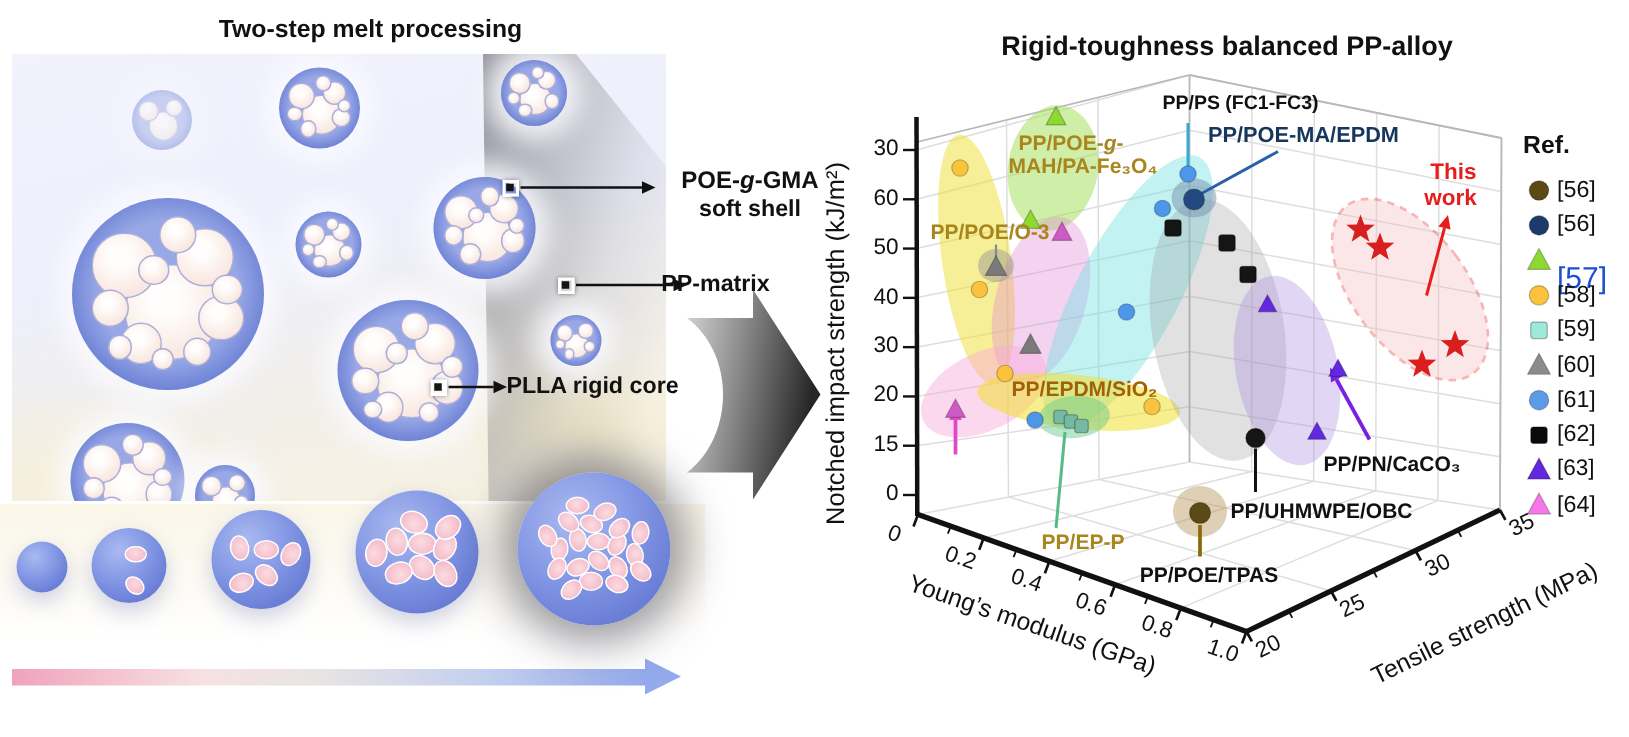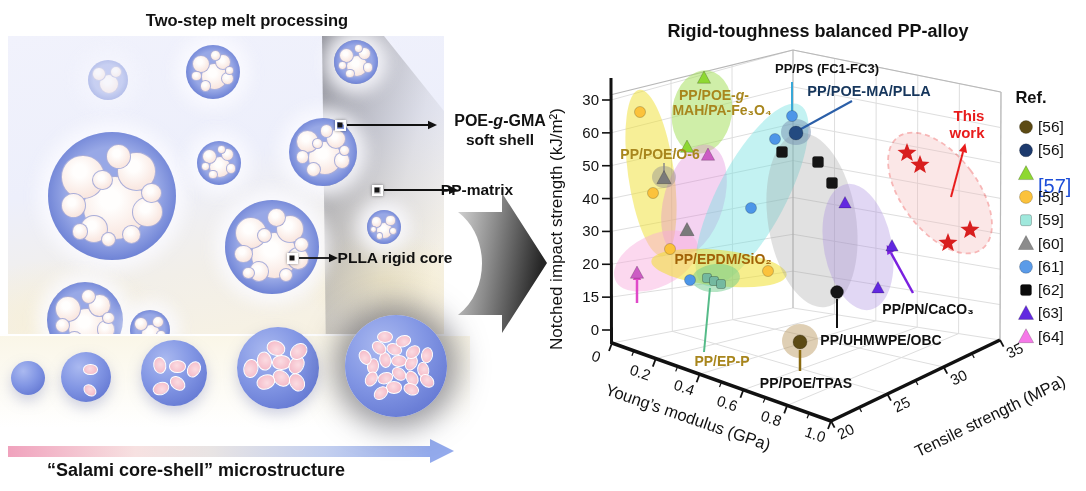--- a/index.html
+++ b/index.html
@@ -292,21 +292,20 @@
         <path d="M437 125 L428 129.2 L428 120.8 Z" fill="#111"></path>
         <line x1="384" y1="190" x2="449" y2="190" stroke="#111" stroke-width="1.8"></line>
         <path d="M458 190 L449 194.2 L449 185.8 Z" fill="#111"></path>
         <line x1="299" y1="258" x2="329" y2="258" stroke="#111" stroke-width="1.8"></line>
         <path d="M338 258 L329 262.2 L329 253.8 Z" fill="#111"></path>
       </g>
     <path d="M 458 212 C 490 236 490 290 458 315 L 502 315 L 502 333 L 547 263 L 502 193 L 502 212 Z" fill="url(#agrad)"></path>
   </svg>
 
   <div class="lbl" id="left-title" style="left:247px;top:20px;font-size:16.5px;font-weight:600;color:#111;">Two-step melt processing</div>
-  <div class="lbl" id="caption" style="left:196px;top:470px;font-size:18px;font-weight:600;color:#111;">“Salami core-shell” microstructure</div>
   <div class="lbl" id="right-title" style="left:818px;top:31px;font-size:18px;font-weight:600;color:#111;">Rigid-toughness balanced PP-alloy</div>
   <div class="lbl" id="ylab" style="left:557px;top:229px;font-size:17px;color:#111;transform:translate(-50%,-50%) rotate(-90deg);">Notched impact strength (kJ/m²)</div>
   <div class="lbl" id="xlab" style="left:688px;top:417px;font-size:16.5px;color:#111;transform:translate(-50%,-50%) rotate(19deg);">Young’s modulus (GPa)</div>
   <div class="lbl" id="zlab" style="left:990px;top:416px;font-size:16.5px;color:#111;transform:translate(-50%,-50%) rotate(-26deg);">Tensile strength (MPa)</div>
   <div class="lbl" id="legend-title" style="left:1031px;top:97px;font-size:16.5px;font-weight:600;color:#111;">Ref.</div>
 <div class="lbl right-anchor" style="left: 599px; top: 330px; font-size: 15px; color: rgb(17, 17, 17);">0</div>
     <div class="lbl right-anchor" style="left: 599px; top: 297.143px; font-size: 15px; color: rgb(17, 17, 17);">15</div>
     <div class="lbl right-anchor" style="left: 599px; top: 264.286px; font-size: 15px; color: rgb(17, 17, 17);">20</div>
     <div class="lbl right-anchor" style="left: 599px; top: 231.429px; font-size: 15px; color: rgb(17, 17, 17);">30</div>
     <div class="lbl right-anchor" style="left: 599px; top: 198.571px; font-size: 15px; color: rgb(17, 17, 17);">40</div>
@@ -317,24 +316,24 @@
     <div class="lbl" style="left: 639.8px; top: 372.6px; font-size: 15px; color: rgb(17, 17, 17); transform: translate(-50%, -50%) rotate(19deg);">0.2</div>
     <div class="lbl" style="left: 683.6px; top: 388.2px; font-size: 15px; color: rgb(17, 17, 17); transform: translate(-50%, -50%) rotate(19deg);">0.4</div>
     <div class="lbl" style="left: 727.4px; top: 403.8px; font-size: 15px; color: rgb(17, 17, 17); transform: translate(-50%, -50%) rotate(19deg);">0.6</div>
     <div class="lbl" style="left: 771.2px; top: 419.4px; font-size: 15px; color: rgb(17, 17, 17); transform: translate(-50%, -50%) rotate(19deg);">0.8</div>
     <div class="lbl" style="left: 815px; top: 435px; font-size: 15px; color: rgb(17, 17, 17); transform: translate(-50%, -50%) rotate(19deg);">1.0</div>
     <div class="lbl" style="left: 846px; top: 432px; font-size: 15px; color: rgb(17, 17, 17); transform: translate(-50%, -50%) rotate(-26deg);">20</div>
     <div class="lbl" style="left: 902.333px; top: 405px; font-size: 15px; color: rgb(17, 17, 17); transform: translate(-50%, -50%) rotate(-26deg);">25</div>
     <div class="lbl" style="left: 958.667px; top: 378px; font-size: 15px; color: rgb(17, 17, 17); transform: translate(-50%, -50%) rotate(-26deg);">30</div>
     <div class="lbl" style="left: 1015px; top: 351px; font-size: 15px; color: rgb(17, 17, 17); transform: translate(-50%, -50%) rotate(-26deg);">35</div>
     <div class="lbl" style="left: 827px; top: 69px; font-size: 13px; color: rgb(17, 17, 17); font-weight: 600;">PP/PS (FC1-FC3)</div>
-    <div class="lbl" style="left: 869px; top: 91px; font-size: 14.5px; color: rgb(22, 54, 92); font-weight: 600;">PP/POE-MA/PLLA</div>
+    <div class="lbl" style="left: 869px; top: 91px; font-size: 14.5px; color: rgb(22, 54, 92); font-weight: 600;">PP/POE-MA/EPDM</div>
     <div class="lbl" style="left: 714px; top: 96px; font-size: 14px; color: rgb(168, 134, 29); font-weight: 600;">PP/POE-<i>g</i>-</div>
     <div class="lbl" style="left: 722px; top: 111px; font-size: 14px; color: rgb(168, 134, 29); font-weight: 600;">MAH/PA-Fe₃O₄</div>
-    <div class="lbl" style="left: 660px; top: 155px; font-size: 14px; color: rgb(168, 134, 29); font-weight: 600;">PP/POE/O-6</div>
+    <div class="lbl" style="left: 660px; top: 155px; font-size: 14px; color: rgb(168, 134, 29); font-weight: 600;">PP/POE/O-3</div>
     <div class="lbl" style="left: 723px; top: 260px; font-size: 14px; color: #a16207; font-weight: 600;">PP/EPDM/SiO₂</div>
     <div class="lbl" style="left: 722px; top: 362px; font-size: 14px; color: rgb(168, 134, 29); font-weight: 600;">PP/EP-P</div>
     <div class="lbl" style="left: 806px; top: 384px; font-size: 14px; color: rgb(17, 17, 17); font-weight: 600;">PP/POE/TPAS</div>
     <div class="lbl" style="left: 881px; top: 341px; font-size: 14px; color: rgb(17, 17, 17); font-weight: 700;">PP/UHMWPE/OBC</div>
     <div class="lbl" style="left: 928px; top: 310px; font-size: 14px; color: rgb(17, 17, 17); font-weight: 600;">PP/PN/CaCO₃</div>
     <div class="lbl" style="left: 969px; top: 116px; font-size: 15px; color: rgb(232, 28, 28); font-weight: 700;">This</div>
     <div class="lbl" style="left: 967px; top: 133px; font-size: 15px; color: rgb(232, 28, 28); font-weight: 700;">work</div>
     <div class="lbl left-anchor" style="left: 1038px; top: 127px; font-size: 15.5px; color: rgb(17, 17, 17);">[56]</div>
     <div class="lbl left-anchor" style="left: 1038px; top: 150.3px; font-size: 15.5px; color: rgb(17, 17, 17);">[56]</div>
     <div class="lbl left-anchor" style="left: 1038px; top: 186px; font-size: 20px; color: #1d4ed8;">[57]</div>

